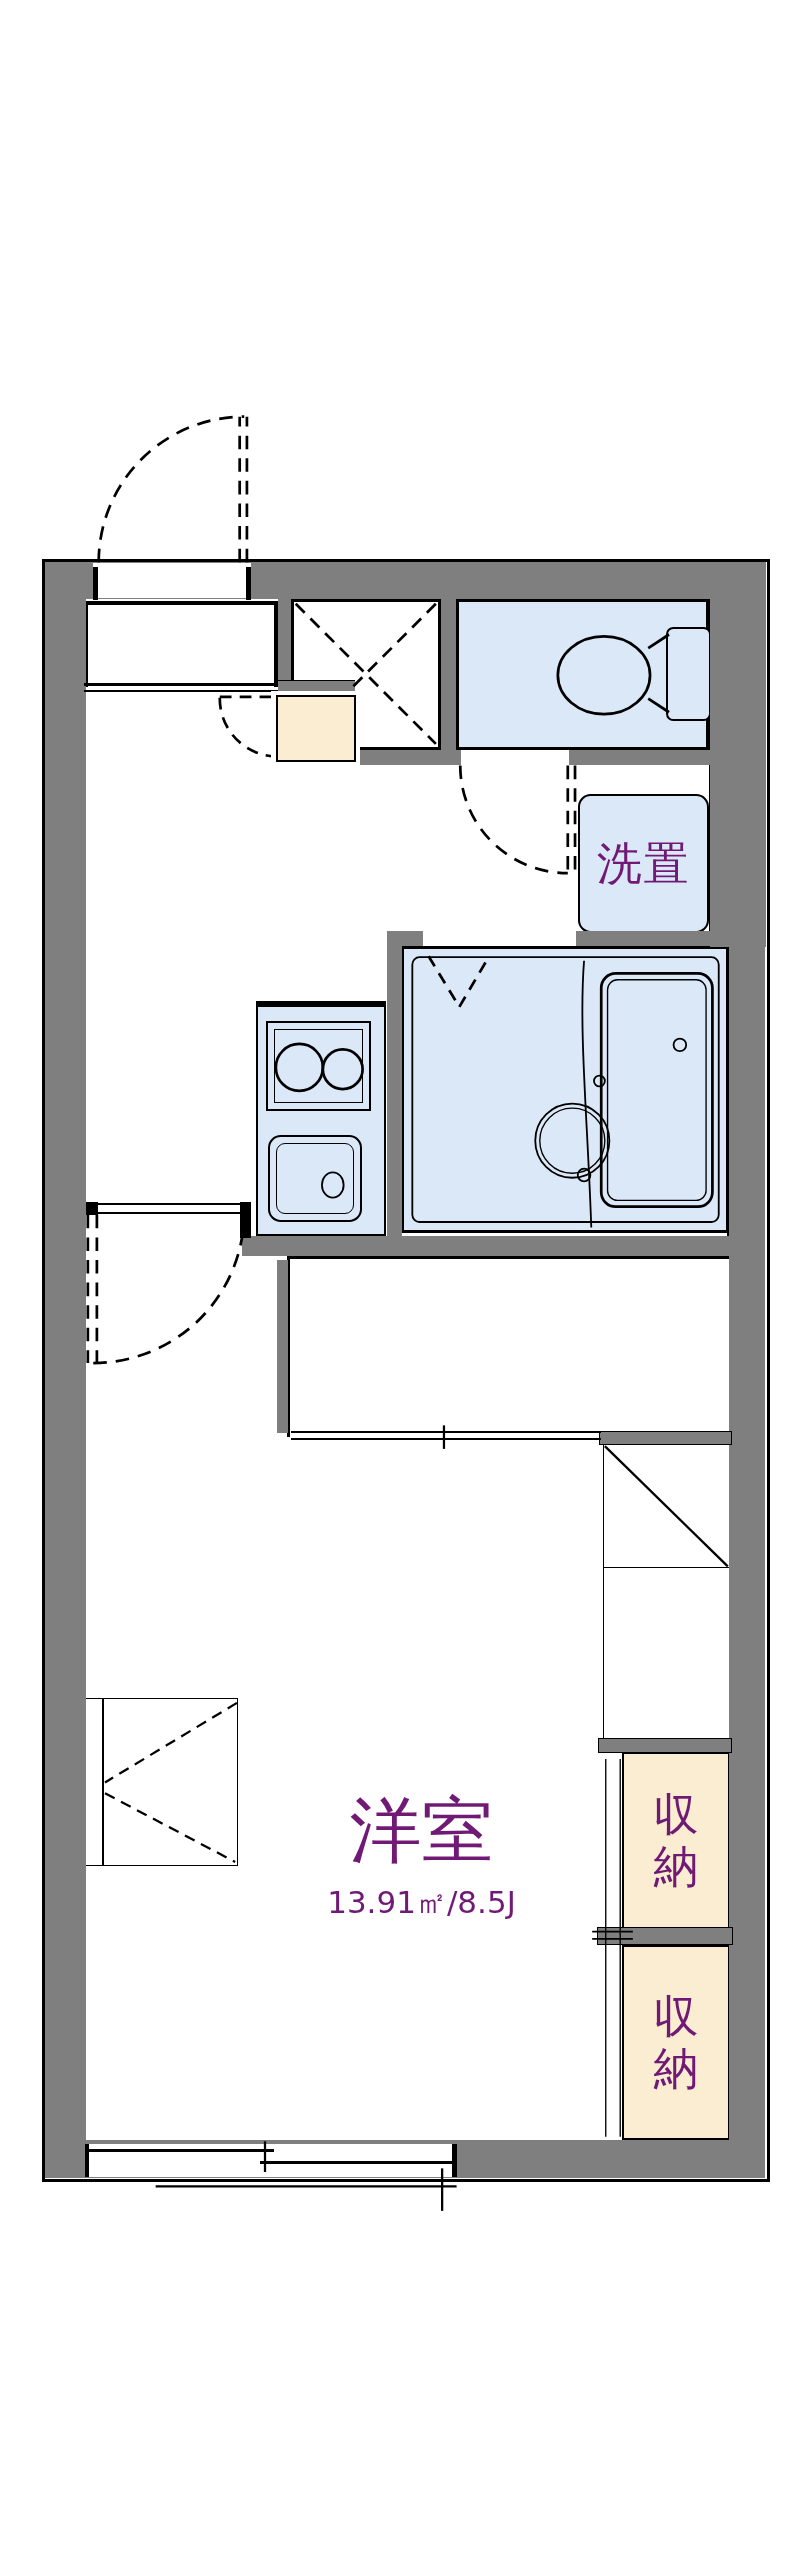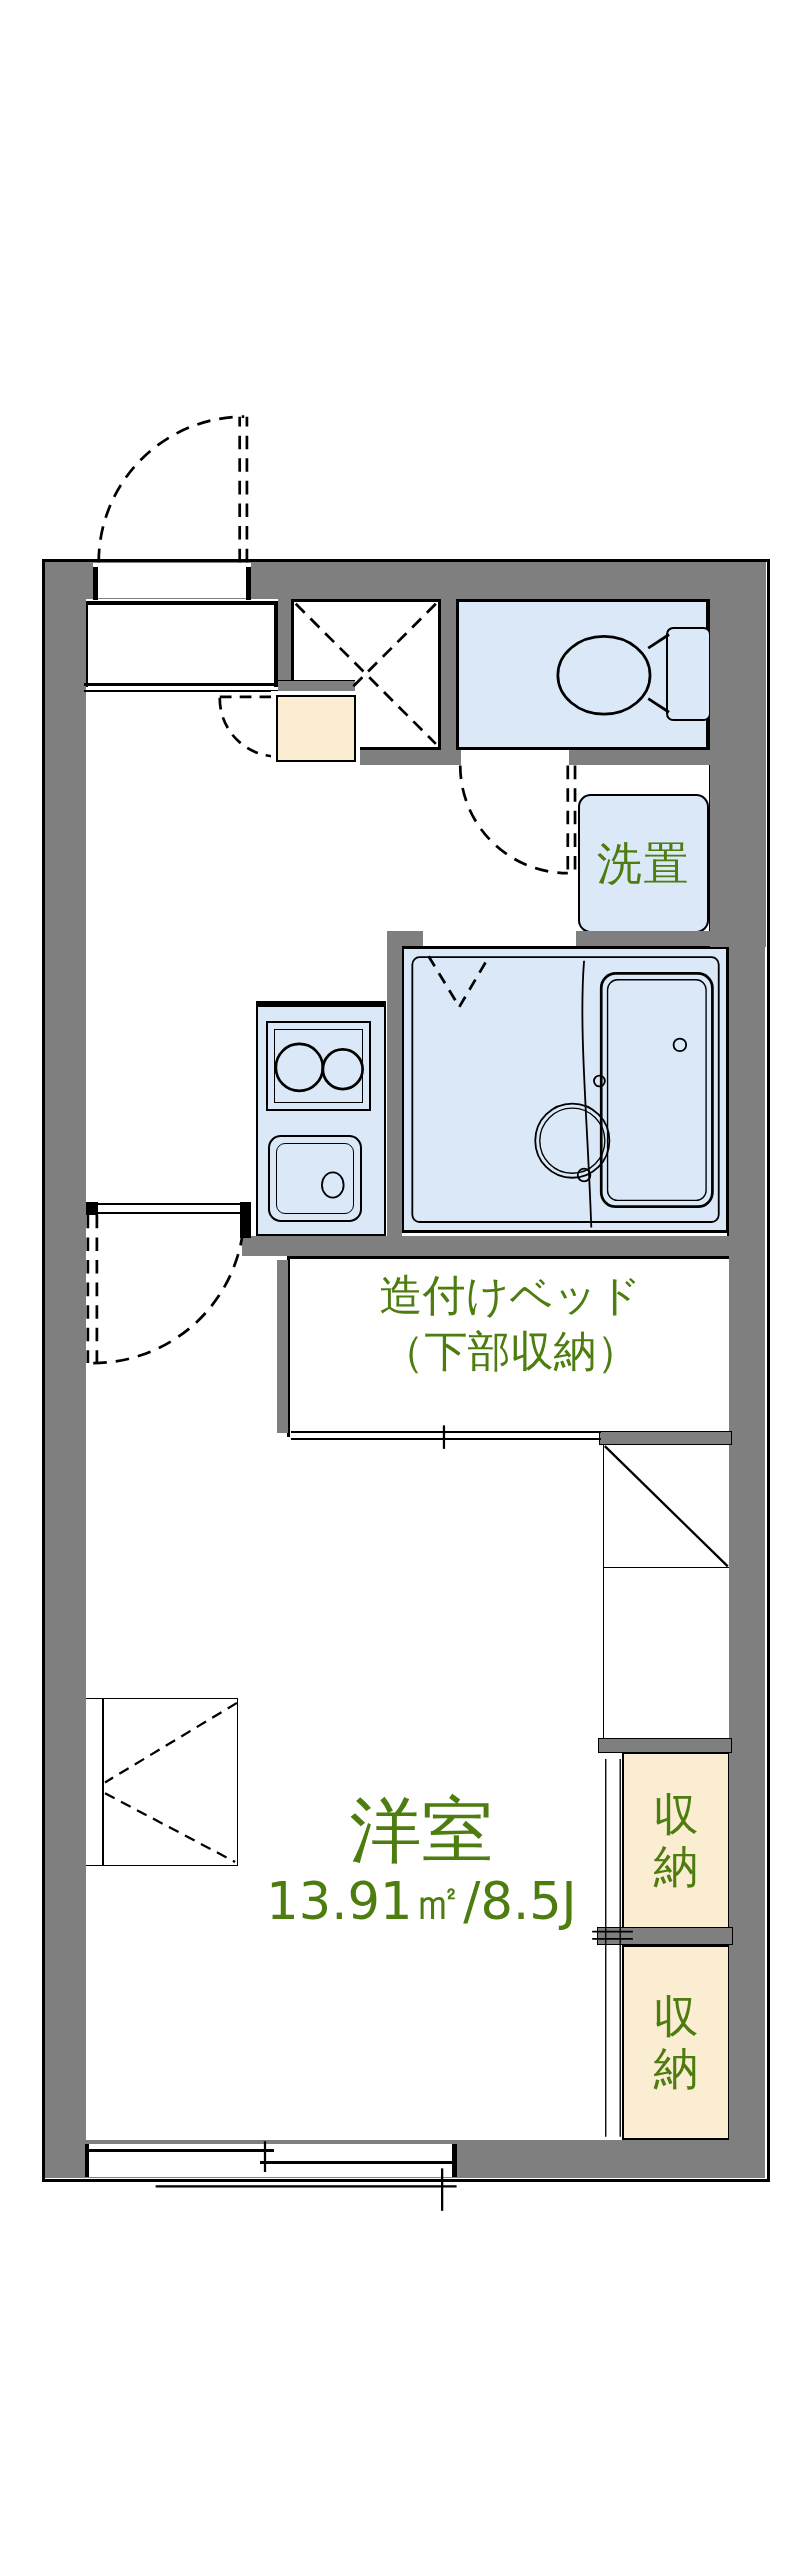--- a/index.html
+++ b/index.html
@@ -1,17 +1,17 @@
 <!DOCTYPE html>
 <html style="font-size:14.5px"><head>
 <meta charset="utf-8">
 <style>
   html,body{margin:0;padding:0;background:#fff;}
   #stage{position:relative;width:812px;height:2576px;background:#fff;overflow:hidden;
-         font-family:"DejaVu Sans","Liberation Sans",sans-serif;color:#4d7c0f;}
+         font-family:"DejaVu Sans","Liberation Sans",sans-serif;color:#701a75;}
   .abs{position:absolute;box-sizing:border-box;}
   .wall{background:#7F7F7F;}
   .blk{background:#000;}
   .white{background:#fff;}
   .blue{background:#DBE8F8;}
   .cream{background:#FAEDD2;}
   .z0{z-index:0}.z1{z-index:1}.z2{z-index:2}.z4{z-index:4}.z5{z-index:5}
   .lbl{display:flex;align-items:center;justify-content:center;text-align:center;
        line-height:1.2;white-space:nowrap;}
   svg{position:absolute;left:0;top:0;z-index:3;}
@@ -187,28 +187,24 @@
       <g stroke-width="2.5">
         <path d="M293,2369 V2403"></path>
         <path d="M172,2419 H505"></path>
         <path d="M489,2399 V2446"></path>
       </g>
     </g>
   </svg>
 
   <div class="abs lbl z5" style="left:578px;top:794px;width:131px;height:139px;font-size:45px;letter-spacing:1.8px;">洗置</div>
 
-  <div class="abs z5" style="left:291px;top:1267px;width:439px;text-align:center;font-size:43px;line-height:56px;">
-    <div>造付けベッド</div>
-    <div>（下部収納）</div>
-  </div>
 
   <div class="abs z5" style="left:217px;top:1788px;width:409px;text-align:center;">
     <div style="font-size:72px;line-height:85px;font-weight:500;">洋室</div>
-    <div style="font-size:51px;line-height:58px;">13.91㎡/8.5J</div>
+    <div style="font-size:31px;line-height:58px;">13.91㎡/8.5J</div>
   </div>
 
   <div class="abs lbl z5" style="left:622px;top:1752px;width:108px;height:178px;font-size:45px;">
     <span class="vtext">収納</span>
   </div>
   <div class="abs lbl z5" style="left:622px;top:1945px;width:108px;height:195px;font-size:45px;">
     <span class="vtext">収納</span>
   </div>
 
 </div>

